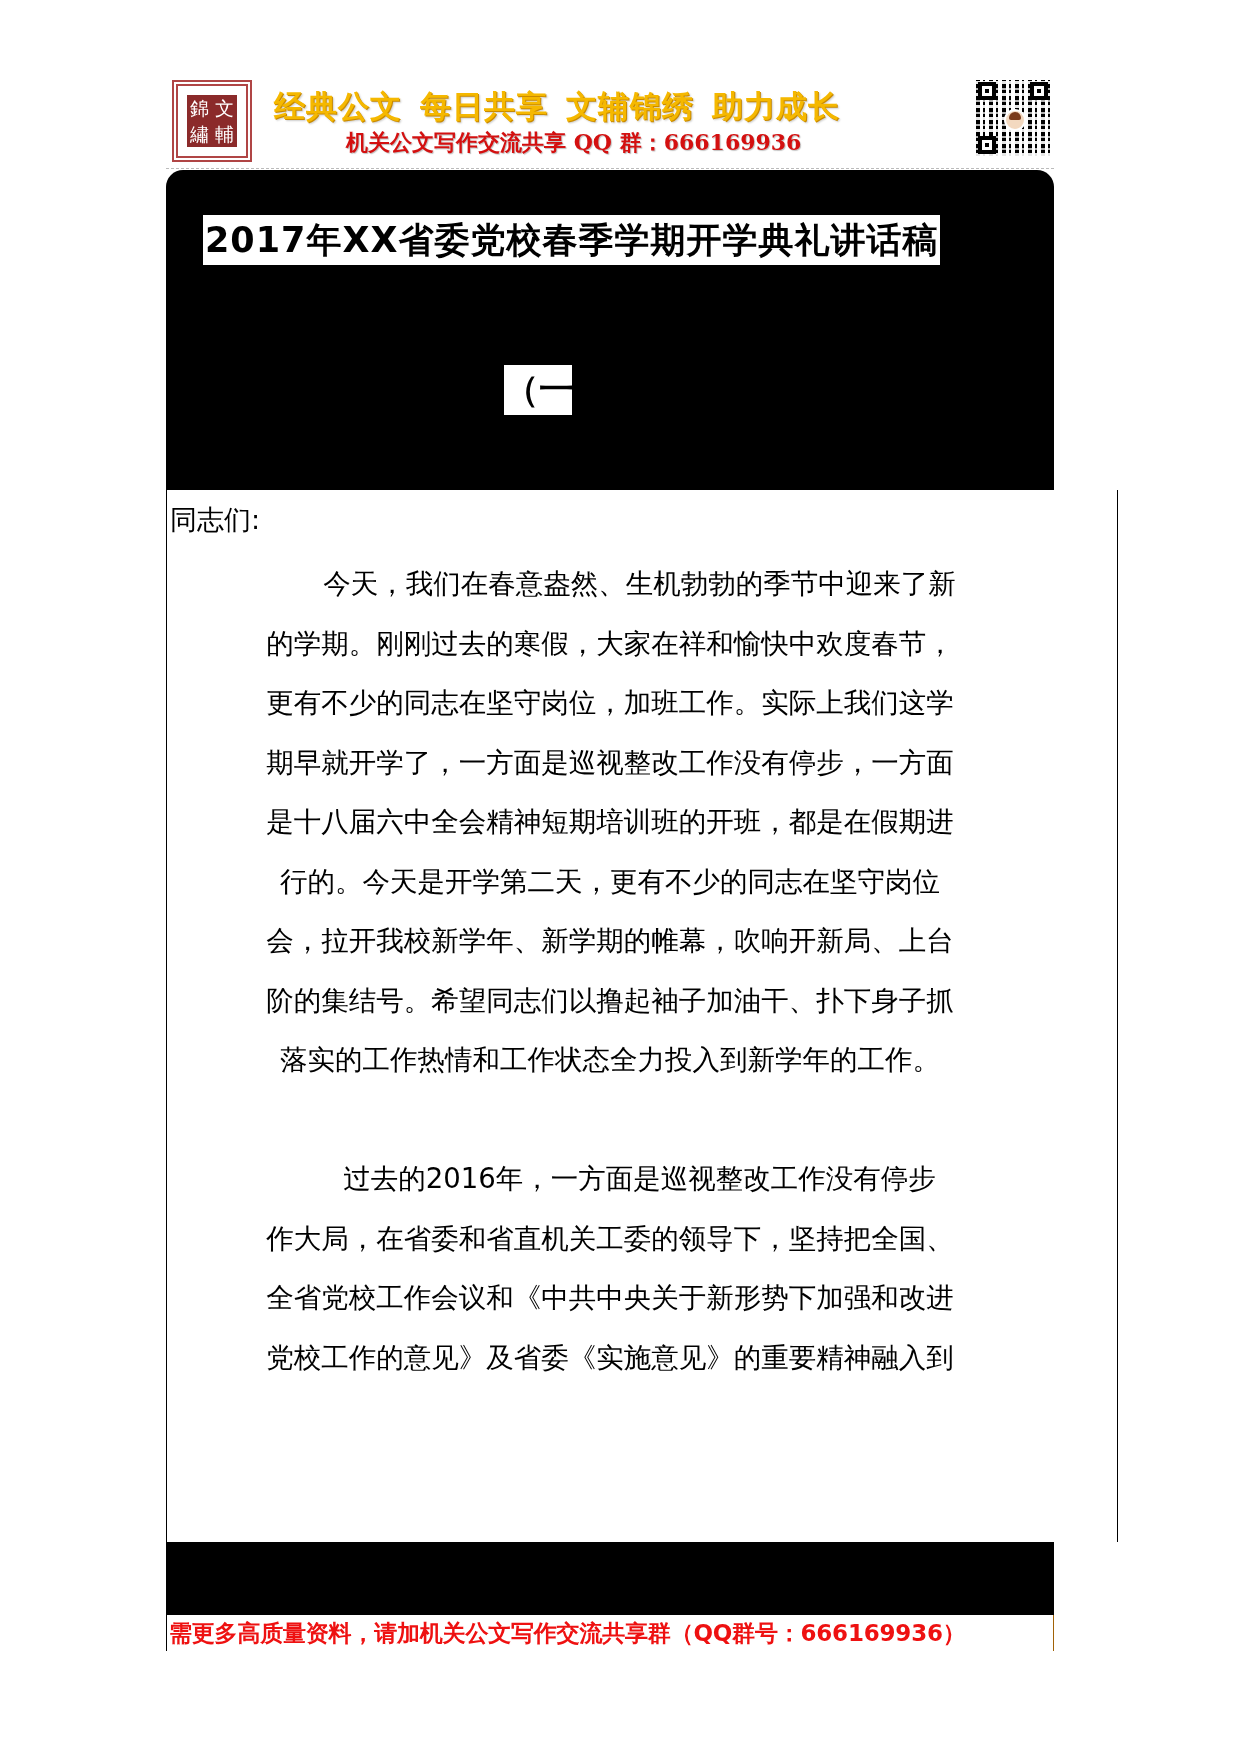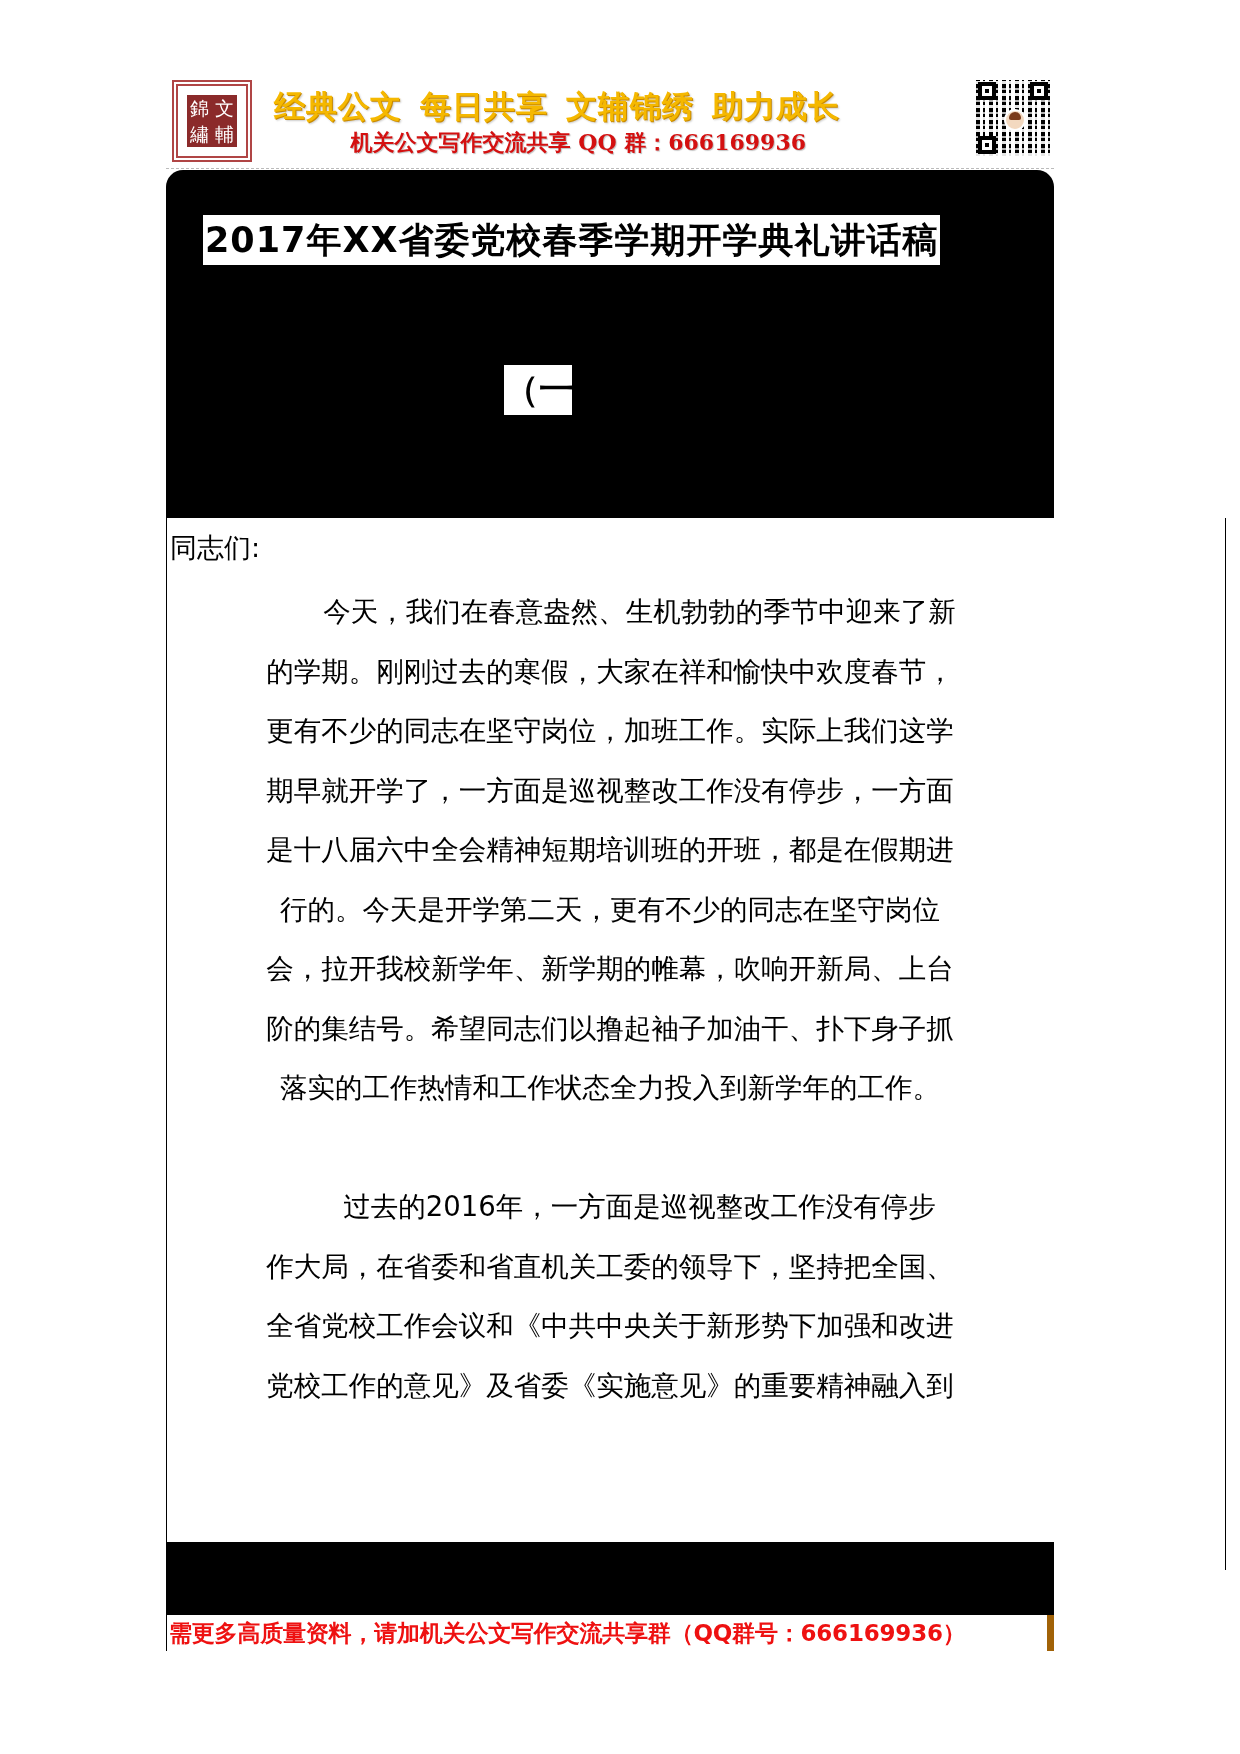--- a/index.html
+++ b/index.html
@@ -10,21 +10,21 @@
     
     .banner { position: relative; height: 90px; background: #fff; border-bottom: 1px dashed #bbbbbb; }
     .logo { position: absolute; left: 6px; top: 2px; width: 80px; height: 82px; background: #fff;
             border: 6px double #b04545; box-sizing: border-box; display: flex; align-items: center; justify-content: center; }
     .logo-inner { width: 50px; height: 52px; background: #8b2a2a; color: #fff; display: grid;
                   grid-template-columns: 1fr 1fr; grid-template-rows: 1fr 1fr; font-size: 19px; line-height: 1; text-align: center; align-items: center; font-family: "DejaVu Serif", serif; }
     .slogan { position: absolute; left: 100px; top: 8px; width: 600px; text-align: center;
               font-size: 31px; font-weight: bold; color: #f5b800; letter-spacing: 1px;
               text-shadow: 1px 1px 0 #c98a00, 2px 2px 2px rgba(0,0,0,0.2); white-space: nowrap; font-family: "DejaVu Serif", serif; }
     .slogan span { margin-right: 18px; text-align: right; }
-    .qqline { position: absolute; left: 180px; top: 50px; width: 460px; text-align: right;
+    .qqline { position: absolute; left: 180px; top: 50px; width: 460px; text-align: left;
               font-size: 22px; font-weight: bold; color: #d41010; white-space: nowrap;
               text-shadow: 1px 1px 1px rgba(0,0,0,0.25); font-family: "DejaVu Serif", serif; }
     .qr { position: absolute; right: 2px; top: 0px; width: 78px; height: 80px; background:
           repeating-linear-gradient(90deg, #000 0 4px, #fff 4px 7px, #000 7px 9px, #fff 9px 13px),
           #fff; border: 2px solid #fff; box-sizing: border-box; }
     .qr::before { content: ""; position: absolute; inset: 0;
           background: repeating-linear-gradient(0deg, rgba(255,255,255,0.9) 0 3px, rgba(255,255,255,0) 3px 6px, rgba(255,255,255,0.7) 6px 8px, rgba(255,255,255,0) 8px 12px); }
     .qr .finder { position: absolute; width: 18px; height: 18px; border: 4px solid #000; background: #fff; box-sizing: border-box; z-index: 2; }
     .qr .finder::after { content: ""; position: absolute; left: 3px; top: 3px; width: 4px; height: 4px; background: #000; }
     .qr .f1 { left: 2px; top: 2px; } .qr .f2 { right: 2px; top: 2px; } .qr .f3 { left: 2px; bottom: 2px; }
@@ -33,35 +33,35 @@
     .qr .avatar::after { content: ""; position: absolute; left: 3px; top: 1px; width: 12px; height: 8px; border-radius: 6px 6px 2px 2px; background: #7a3a1a; }
 
     
     .title-block { position: absolute; left: 0; top: 92px; width: 888px; height: 408px; background: #000; border-radius: 17px; }
     .title { position: absolute; left: 37px; top: 45px; height: 50px; line-height: 50px; background: #fff;
              font-size: 35px; font-weight: bold; color: #000; padding: 0 2px; white-space: nowrap; letter-spacing: 1px; }
     .subtitle { position: absolute; left: 338px; top: 195px; width: 68px; height: 50px; line-height: 48px;
                 background: #fff; font-size: 35px; font-weight: bold; color: #000; text-align: center; }
 
     
-    .body { position: absolute; left: 0; top: 412px; width: 1060px; height: 1052px; background: #fff;
-            border-left: 1px solid #000; border-right: 1px solid #000; box-sizing: border-box; margin-top: 28px; }
+    .body { position: absolute; left: 0; top: 412px; width: 952px; height: 1052px; background: #fff;
+            border-left: 1px solid #000; border-right: 1px solid #000; box-sizing: border-box; }
     .salutation { position: absolute; left: 3px; top: 10px; font-size: 27px; color: #000; line-height: 40px; }
     .para { position: absolute; left: 3px; width: 880px; font-size: 27.5px; line-height: 59.5px; color: #000; text-align: center; }
     .para .line { display: block; white-space: nowrap; height: 59.5px; }
     .para .line.indent { padding-left: 59px; }
     .p1 { top: 64px; }
     .p2 { top: 659px; }
 
     
     .bottom-block { position: absolute; left: 0; top: 1464px; width: 888px; height: 73px; background: #000; }
 
     
     .footer { position: absolute; left: 0; top: 1537px; width: 888px; height: 36px;
-              border-left: 1px solid #000; border-right: 7px solid #a16207; box-sizing: border-box; }
+              border-left: 1px solid #000; border-right: 1px solid #a16207; box-sizing: border-box; }
     .footer-text { position: absolute; left: 2px; top: 3px; font-size: 23px; font-weight: bold; color: #ee1111; white-space: nowrap; letter-spacing: -0.2px; }
   </style>
 </head>
 <body>
 
 <div class="page">
 
   <div class="banner">
     <div class="logo">
       <div class="logo-inner">

